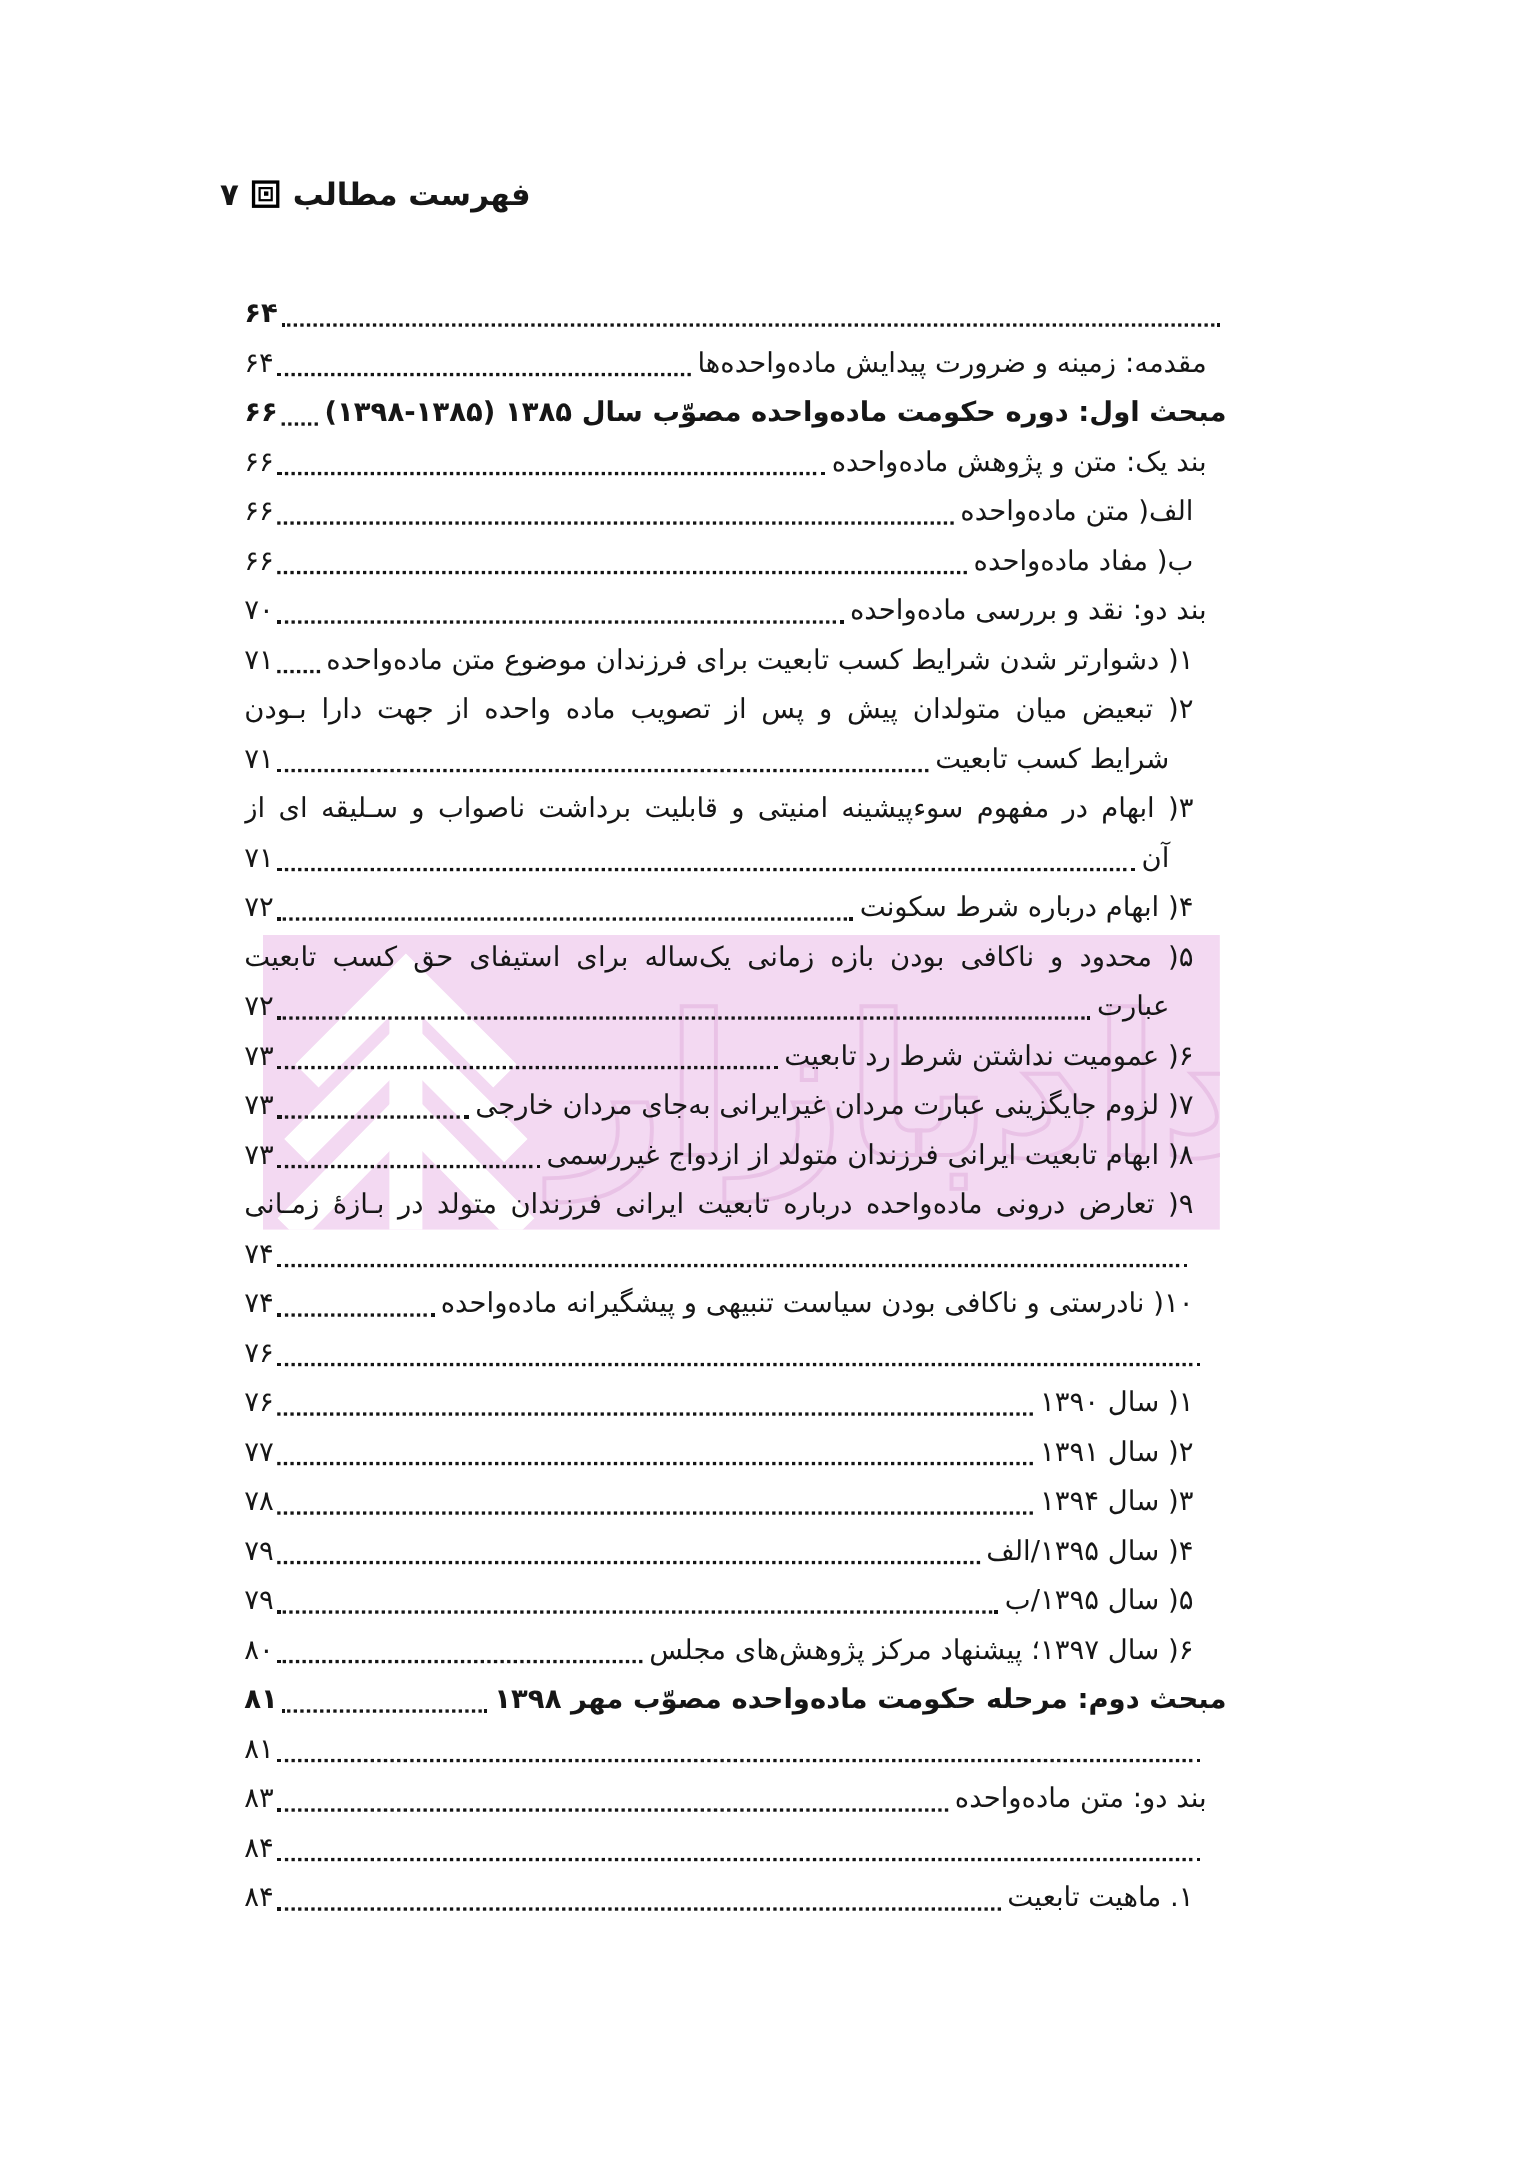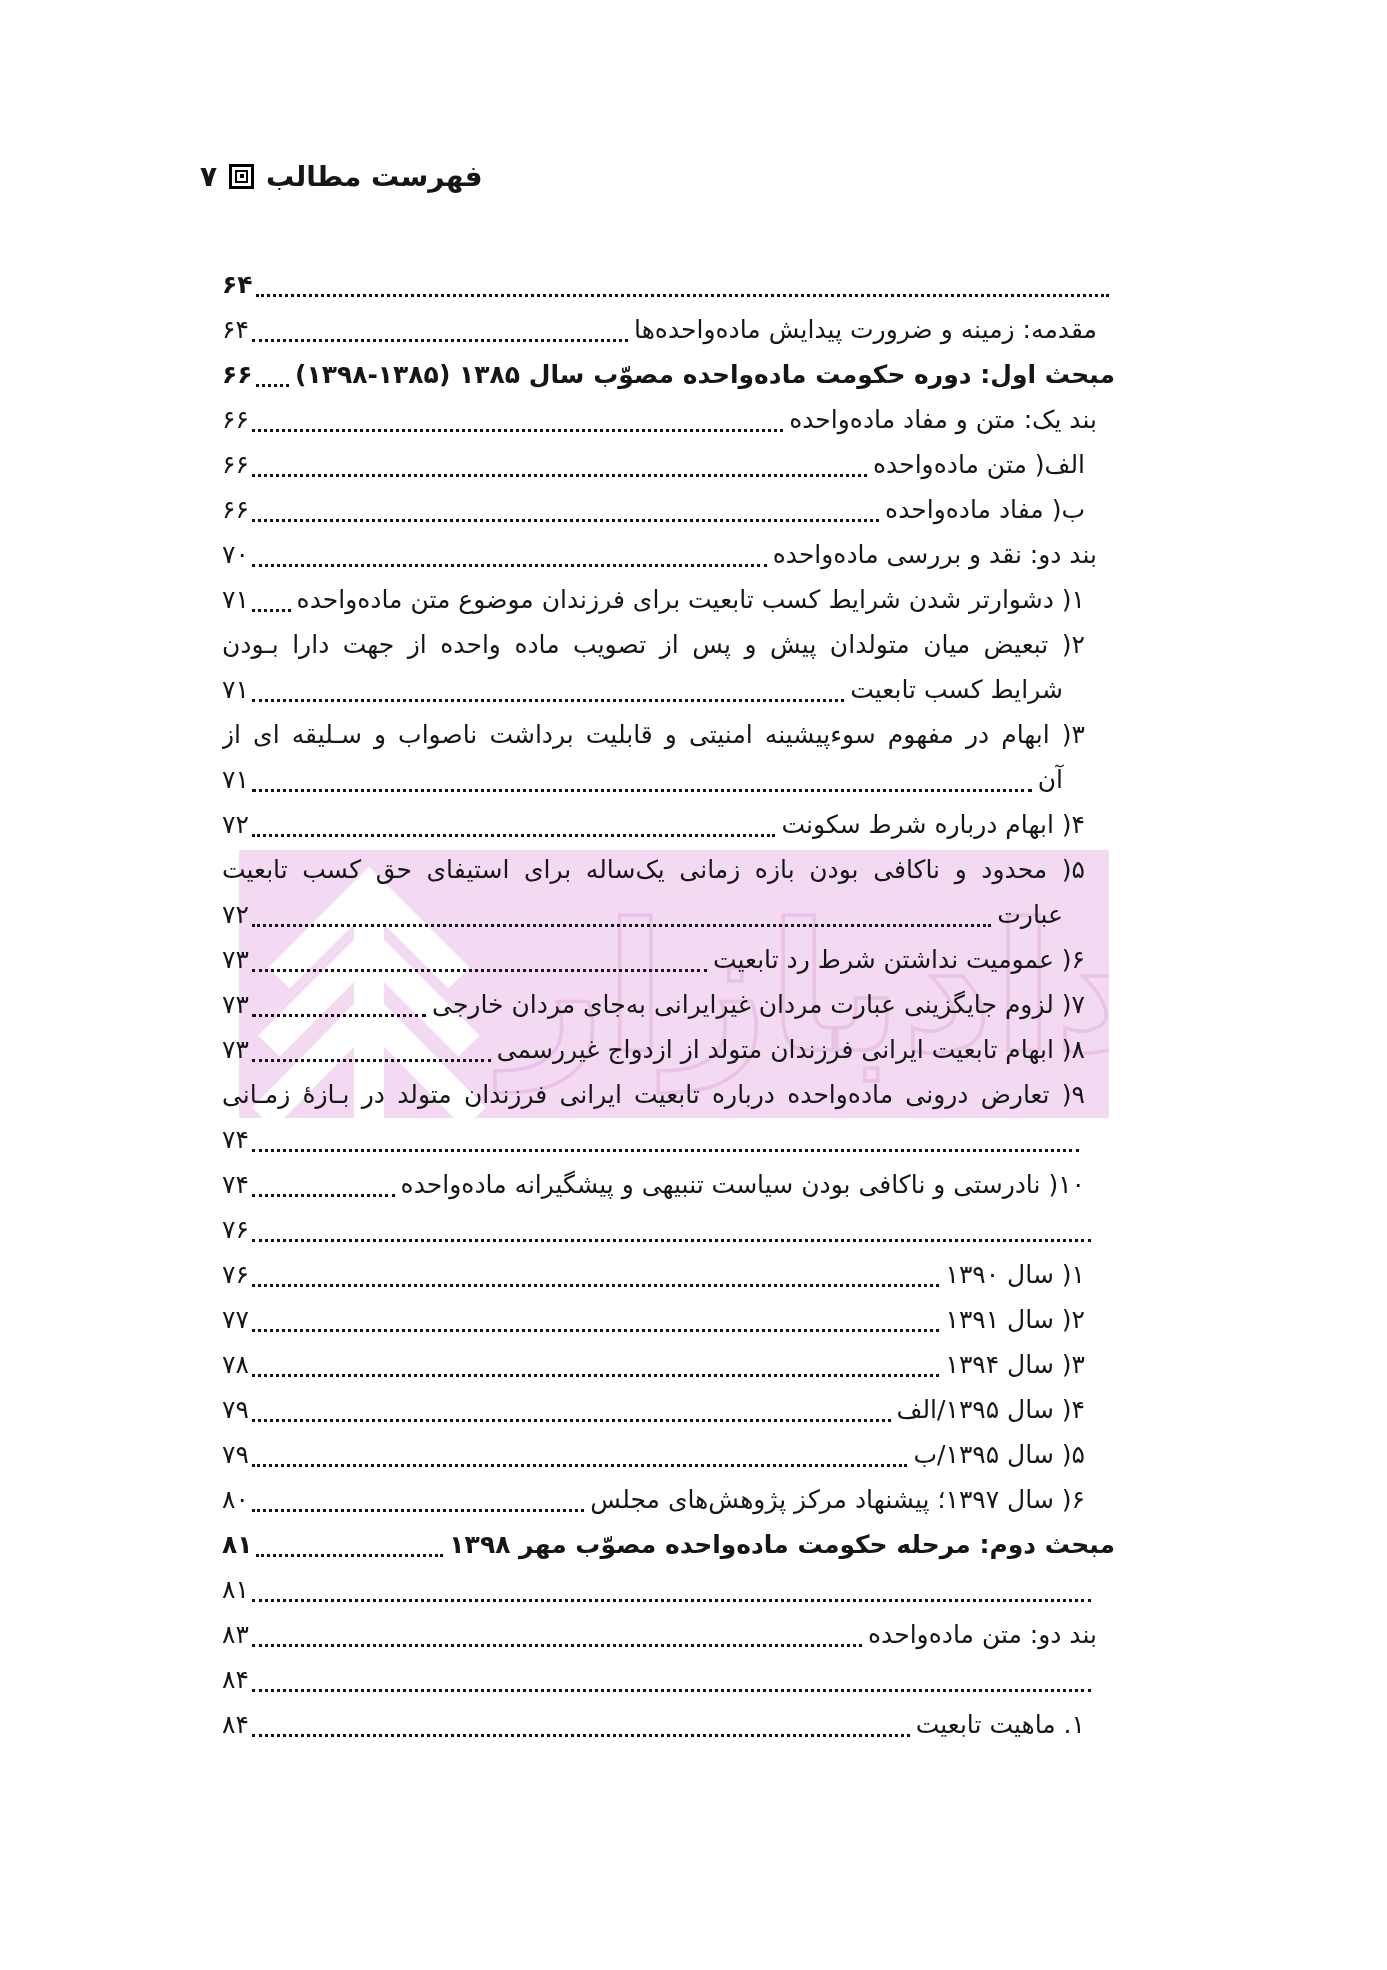--- a/index.html
+++ b/index.html
@@ -83,21 +83,21 @@
       <span class="t">مقدمه: زمینه و ضرورت پیدایش ماده‌واحده‌ها</span>
       <span class="leader"></span>
       <span class="pg">۶۴</span>
     </div>
     <div class="row lvl-h1 bold">
       <span class="t">مبحث اول: دوره حکومت ماده‌واحده مصوّب سال ۱۳۸۵ (۱۳۸۵-۱۳۹۸)</span>
       <span class="leader"></span>
       <span class="pg">۶۶</span>
     </div>
     <div class="row lvl-sub">
-      <span class="t">بند یک: متن و مفاد ماده‌واحده</span>
+      <span class="t">بند یک: متن و پژوهش ماده‌واحده</span>
       <span class="leader"></span>
       <span class="pg">۶۶</span>
     </div>
     <div class="row lvl-item">
       <span class="t">الف⁦)⁩ متن ماده‌واحده</span>
       <span class="leader"></span>
       <span class="pg">۶۶</span>
     </div>
     <div class="row lvl-item">
       <span class="t">ب⁦)⁩ مفاد ماده‌واحده</span>

